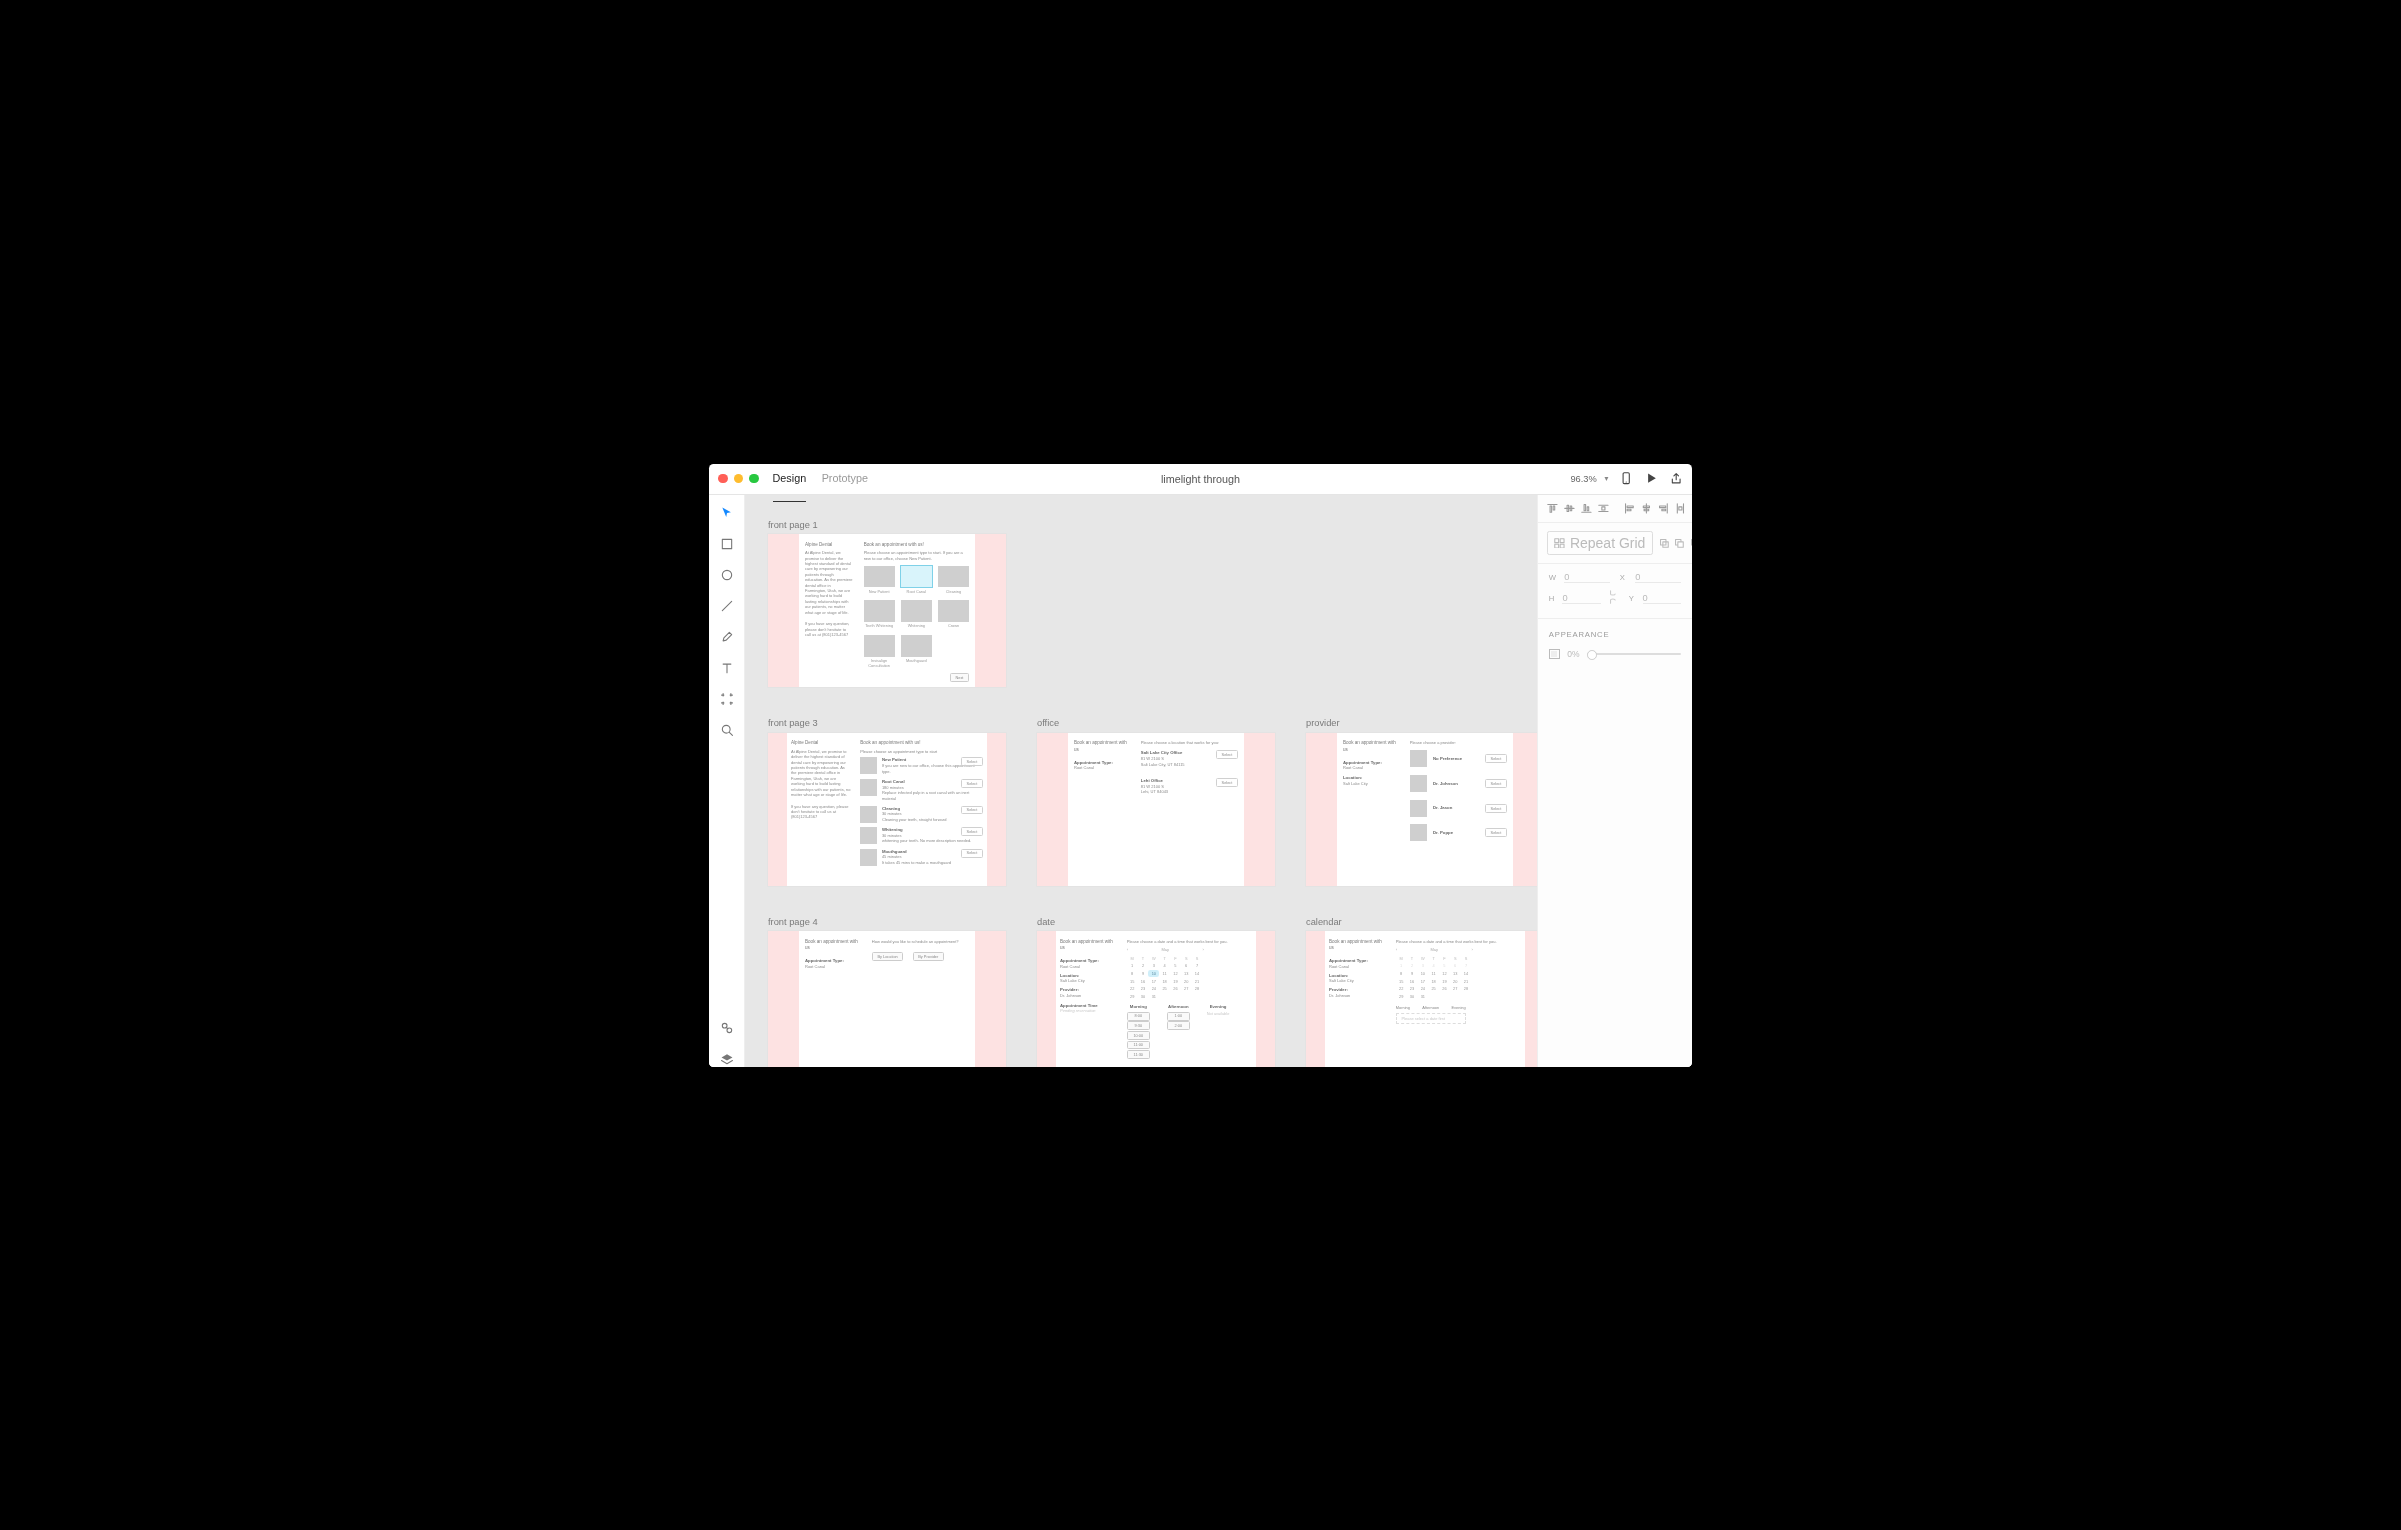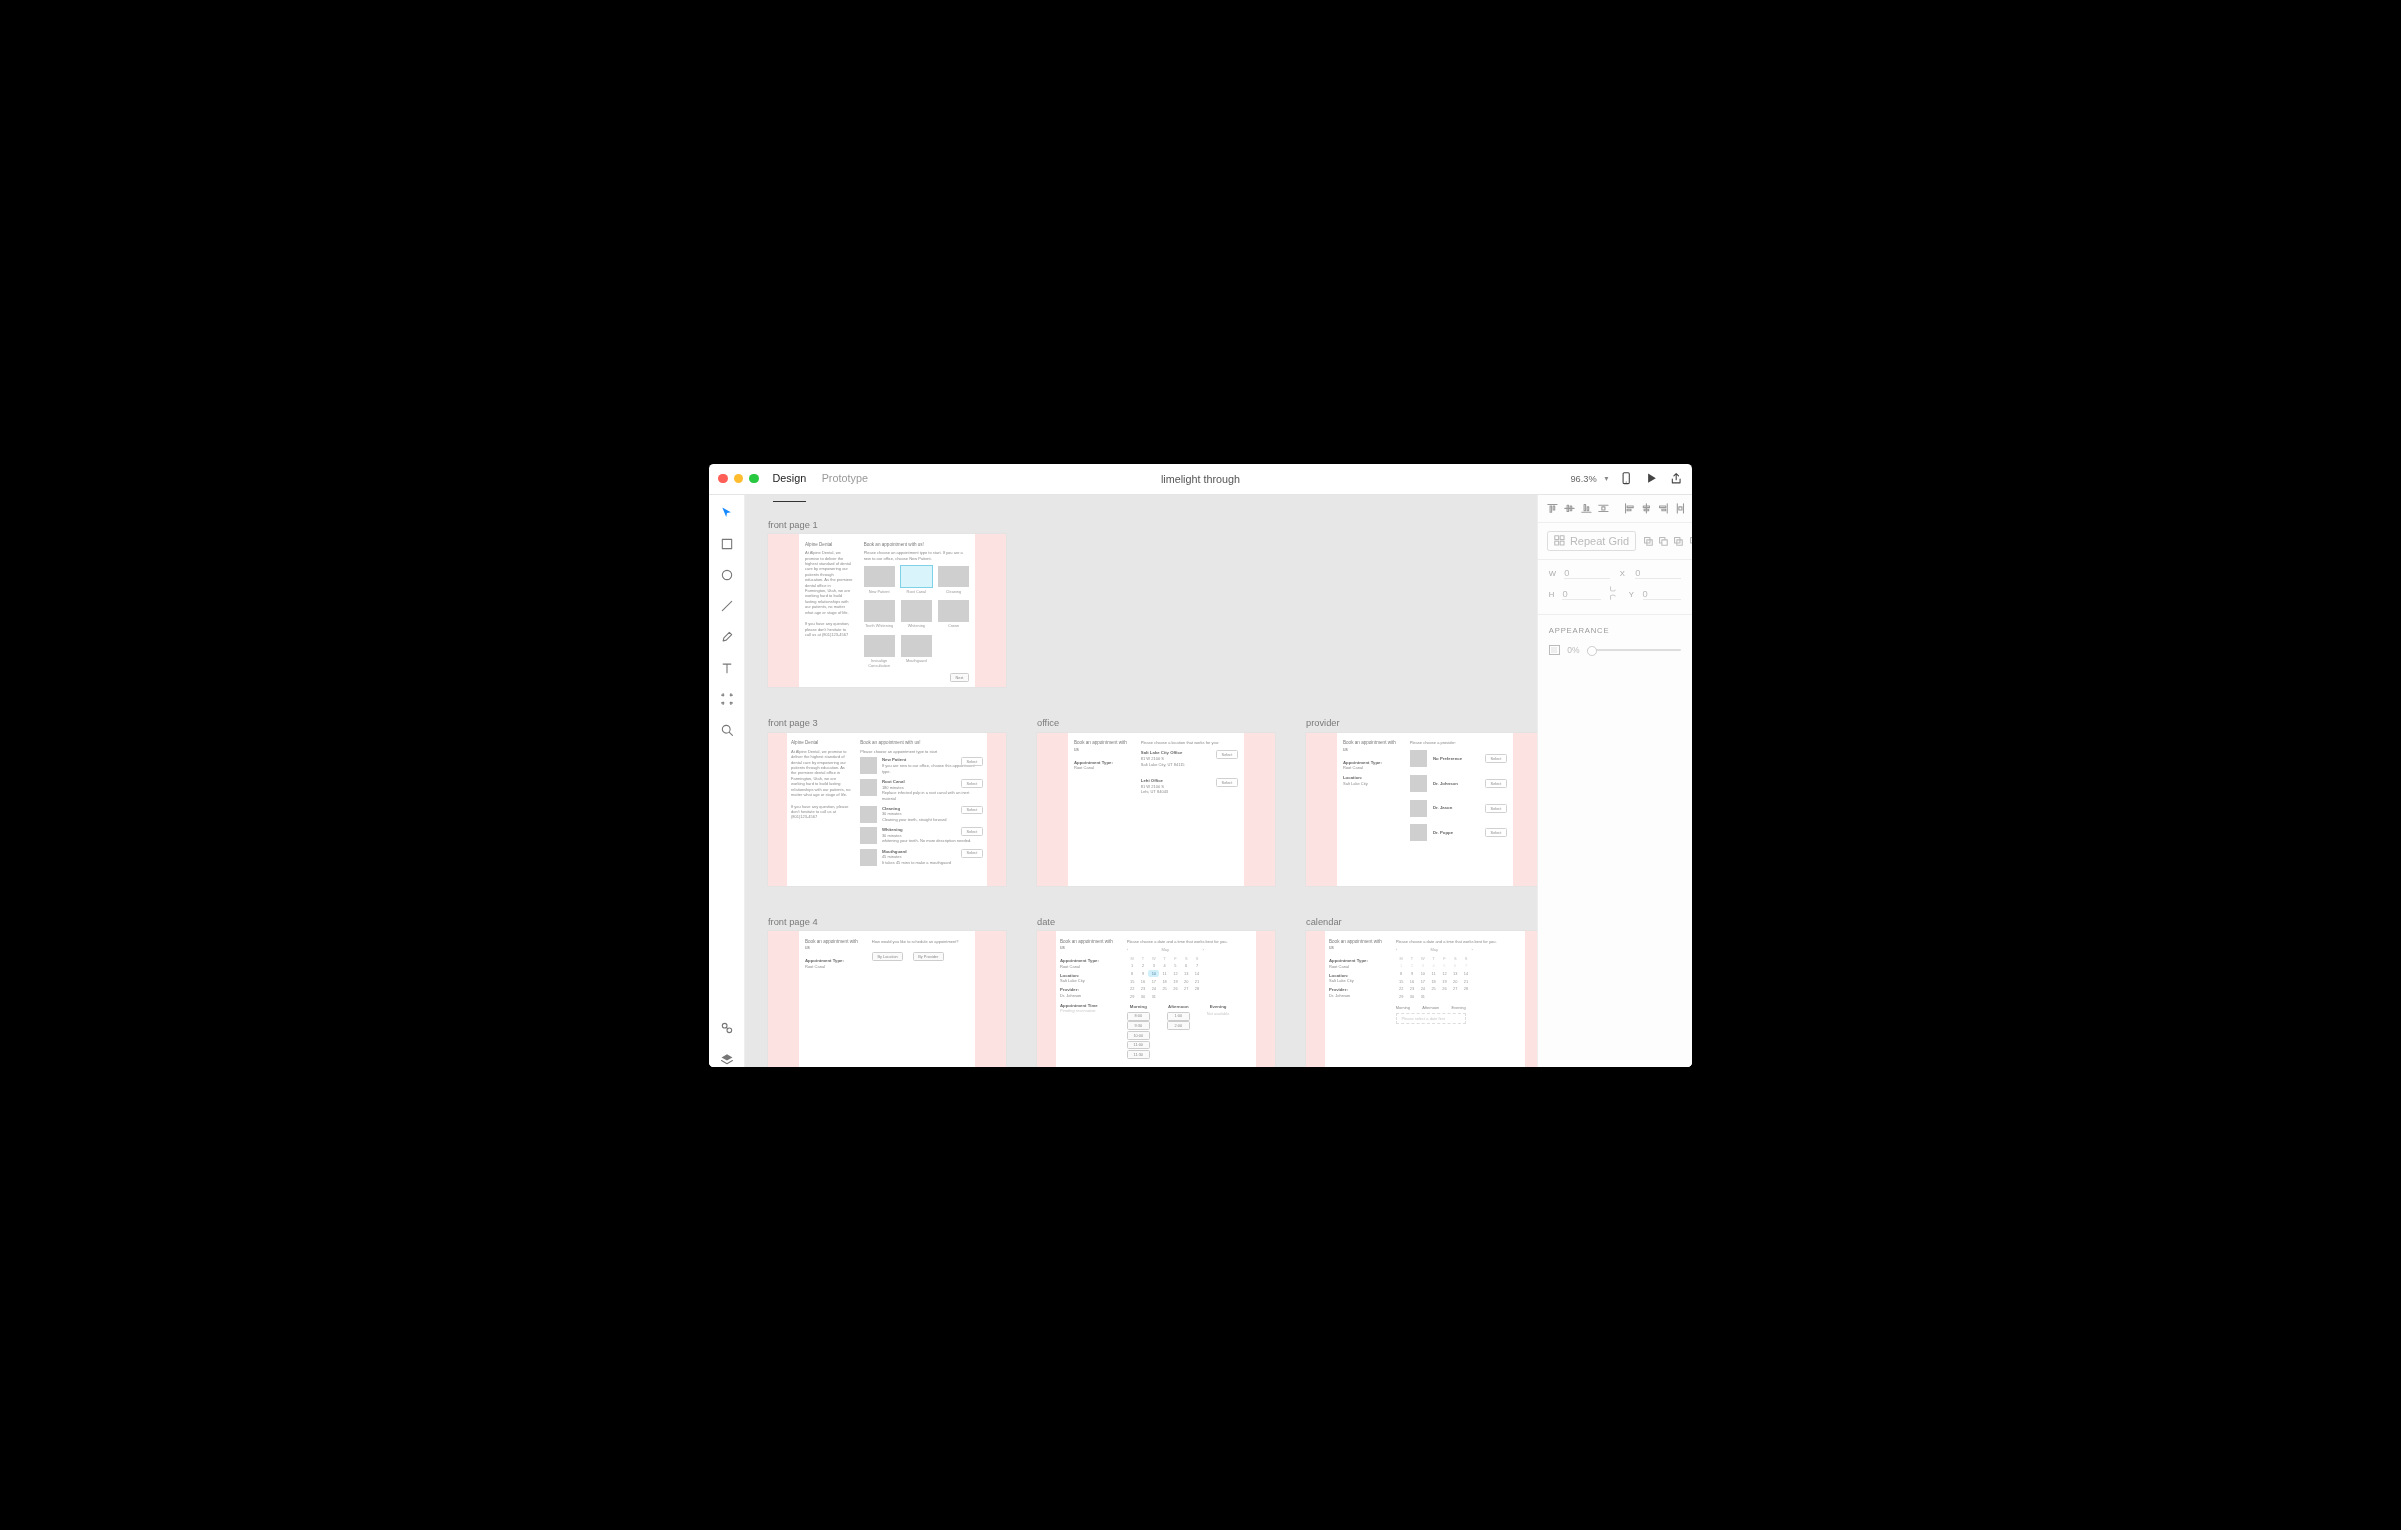--- a/index.html
+++ b/index.html
@@ -109,22 +109,22 @@
     display:flex; flex-direction:column;
   }
   .align-row {
     display:flex; gap:6.2px; padding:7.7px 9.3px; border-bottom:0.8px solid #eee;
   }
   .align-row .sep { width:0.8px; background:#e5e5e5; margin:0 1.5px;}
   .ai { width:12.4px; height:12.4px; color:#9a9a9a; display:flex; align-items:center; justify-content:center;}
   .ai svg{width:10.8px;height:10.8px;}
   .grid-row { display:flex; align-items:center; padding:7.7px 9.3px; gap:6.2px; border-bottom:0.8px solid #eee;}
   .repeat-btn {
-    flex:0 0 auto; display:flex; gap:4.6px; align-items:flex-start;
-    border:0.8px solid #ddd; border-radius:2.3px; padding:3.1px 6.2px; color:#bbb; font-size:11px;
+    flex:0 0 auto; display:flex; gap:4.6px; align-items:center;
+    border:0.8px solid #ddd; border-radius:2.3px; padding:3.1px 6.2px; color:#bbb; font-size:14px;
   }
   .pathops { display:flex; gap:4.6px; margin-left:auto;}
   .po { width:10.8px; height:10.8px; color:#bbb;}
   .po svg{width:10.8px;height:10.8px;}
 
   .dims { padding:7.7px 10.8px 4.6px 10.8px; border-bottom:0.8px solid #eee;}
   .dimrow { display:flex; align-items:center; gap:4.6px; margin-bottom:7.7px; color:#aaa;}
   .dimlabel { width:10.8px; font-size:7.7px; color:#aaa;}
   .dimval { color:#bbb; font-size:9.3px; width:46px; border-bottom:0.8px solid #e9e9e9;}
   .lock { color:#ccc; margin:0 3.1px;}

